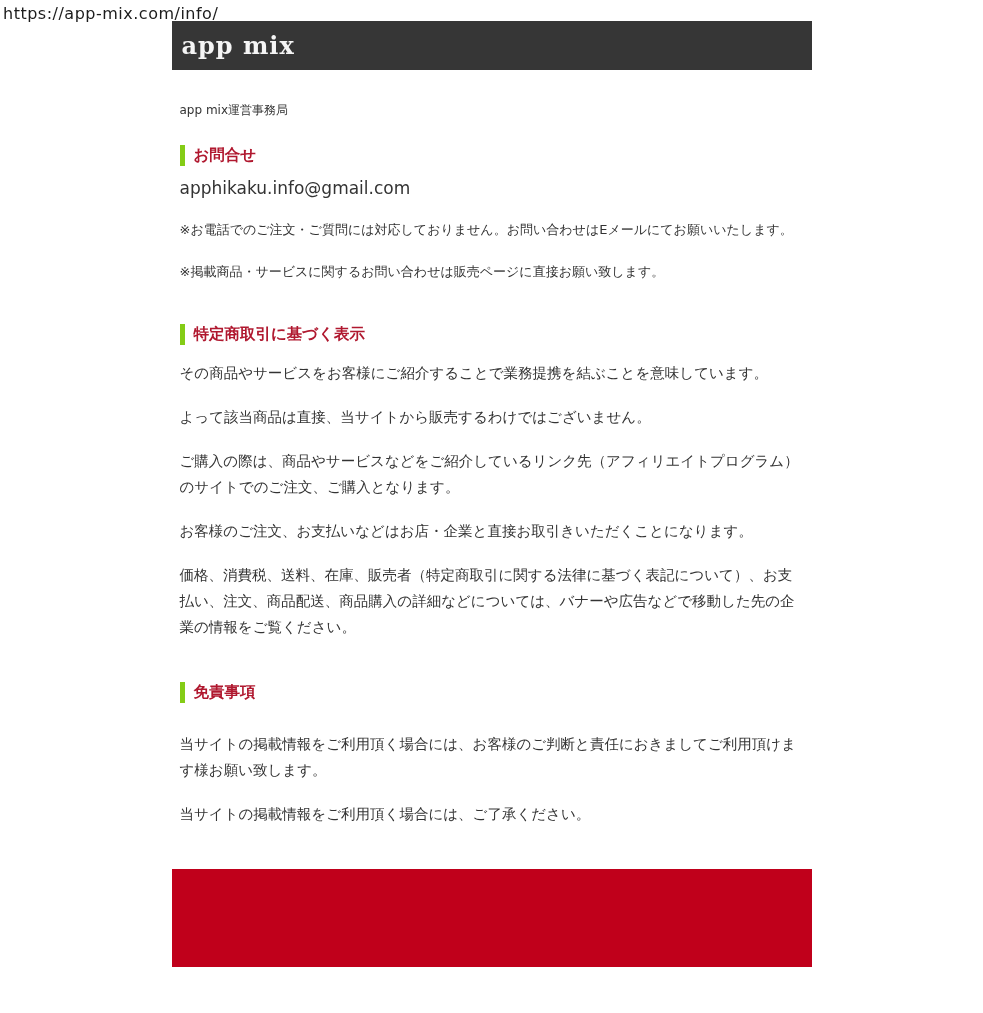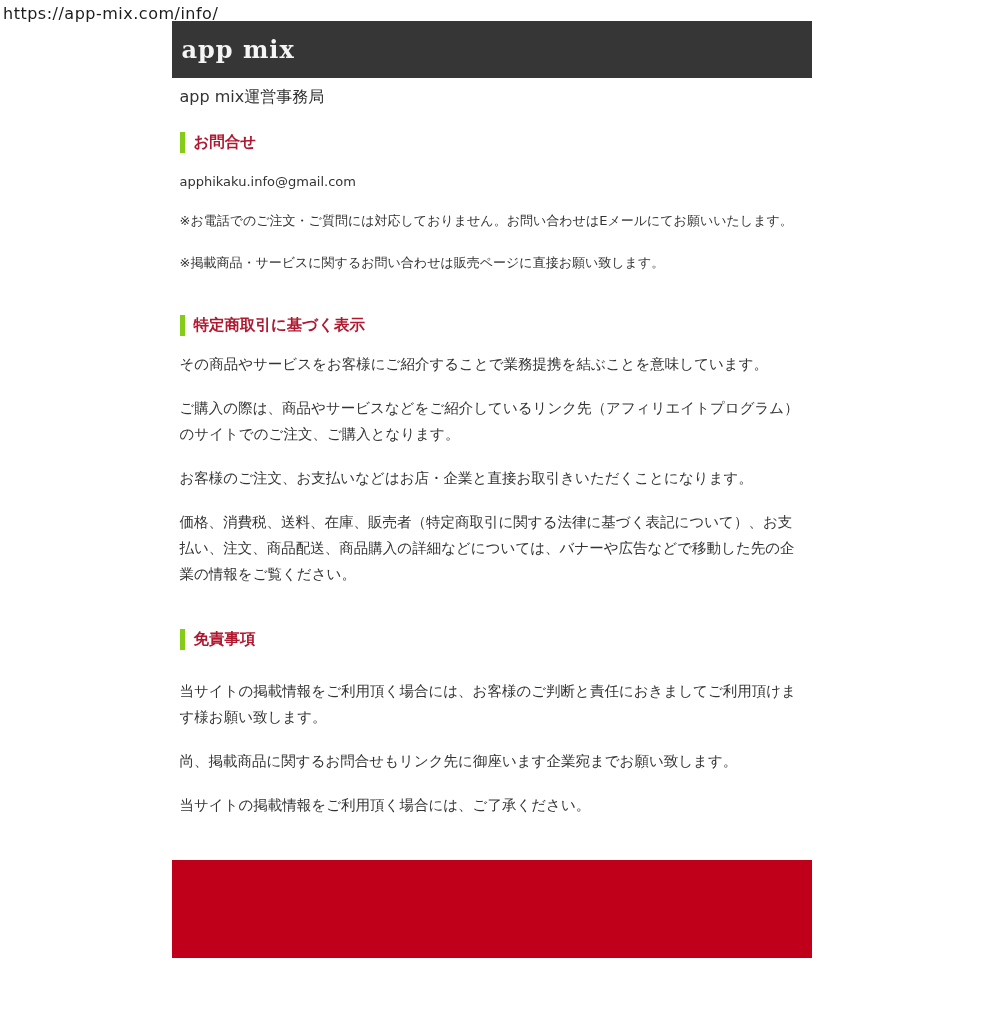--- a/index.html
+++ b/index.html
@@ -18,54 +18,54 @@
     font-size: 16px;
     color: #1c1c1c;
     letter-spacing: 0.5px;
   }
   .container {
     width: 640px;
     margin: 21px auto 0 auto;
   }
   .site-header {
     background: #363636;
-    height: 57px;
+    height: 49px;
     display: flex;
     align-items: center;
     padding-left: 10px;
   }
   .site-title {
     color: #f5f5f5;
     font-family: "DejaVu Serif", "Liberation Serif", serif;
     font-weight: bold;
     font-size: 24px;
     letter-spacing: 1px;
   }
   .content {
     padding: 0 8px;
   }
   .intro {
-    margin-top: 8px;
-    font-size: 16px;
+    margin-top: 29px;
+    font-size: 12px;
     line-height: 22px;
   }
   .section-heading {
     color: #b0182f;
     font-size: 15.5px;
     font-weight: bold;
     border-left: 5px solid #84cc16;
     padding-left: 9px;
     line-height: 21px;
   }
   .heading-contact   { margin-top: 24px; }
   .heading-commerce  { margin-top: 42px; margin-bottom: 15px; }
   .heading-disclaimer{ margin-top: 42px; margin-bottom: 28px; }
   .email-line {
-    margin-top: 21px;
-    font-size: 13px;
+    margin-top: 12px;
+    font-size: 17px;
     color: #333333;
   }
   .note {
     margin-top: 22px;
     font-size: 13px;
     color: #333333;
     line-height: 20px;
   }
   .body-paragraph {
     font-size: 14.5px;
@@ -101,29 +101,29 @@
     <section>
       <h2 class="section-heading heading-contact">お問合せ</h2>
       <p class="email-line">apphikaku.info@gmail.com</p>
       <p class="note">※お電話でのご注文・ご質問には対応しておりません。お問い合わせはEメールにてお願いいたします。</p>
       <p class="note">※掲載商品・サービスに関するお問い合わせは販売ページに直接お願い致します。</p>
     </section>
 
     <section>
       <h2 class="section-heading heading-commerce">特定商取引に基づく表示</h2>
       <p class="body-paragraph">その商品やサービスをお客様にご紹介することで業務提携を結ぶことを意味しています。</p>
+      <p class="body-paragraph">よって該当商品は直接、当サイトから販売するわけではございません。</p>
       <p class="body-paragraph">ご購入の際は、商品やサービスなどをご紹介しているリンク先（アフィリエイトプログラム）のサイトでのご注文、ご購入となります。</p>
       <p class="body-paragraph">お客様のご注文、お支払いなどはお店・企業と直接お取引きいただくことになります。</p>
       <p class="body-paragraph">価格、消費税、送料、在庫、販売者（特定商取引に関する法律に基づく表記について）、お支払い、注文、商品配送、商品購入の詳細などについては、バナーや広告などで移動した先の企業の情報をご覧ください。</p>
     </section>
 
     <section>
       <h2 class="section-heading heading-disclaimer">免責事項</h2>
       <p class="body-paragraph">当サイトの掲載情報をご利用頂く場合には、お客様のご判断と責任におきましてご利用頂けます様お願い致します。</p>
-      <p class="body-paragraph">尚、掲載商品に関するお問合せもリンク先に御座います企業宛までお願い致します。</p>
       <p class="body-paragraph">当サイトの掲載情報をご利用頂く場合には、ご了承ください。</p>
     </section>
 
   </main>
 
 </div>
 
 <footer class="site-footer">
   
   

